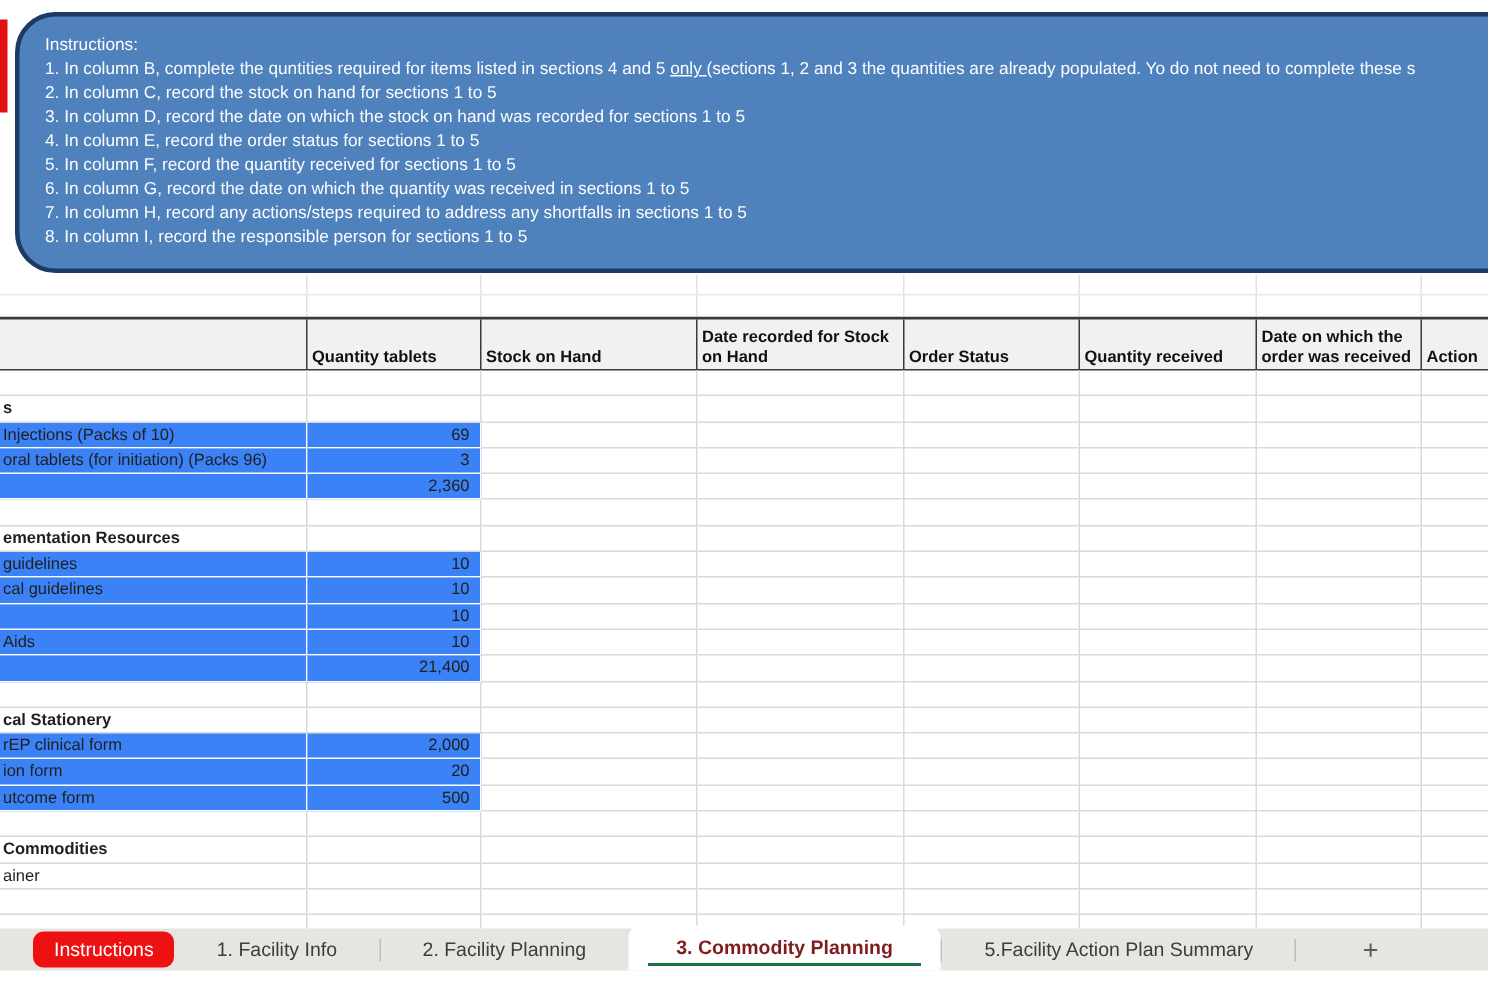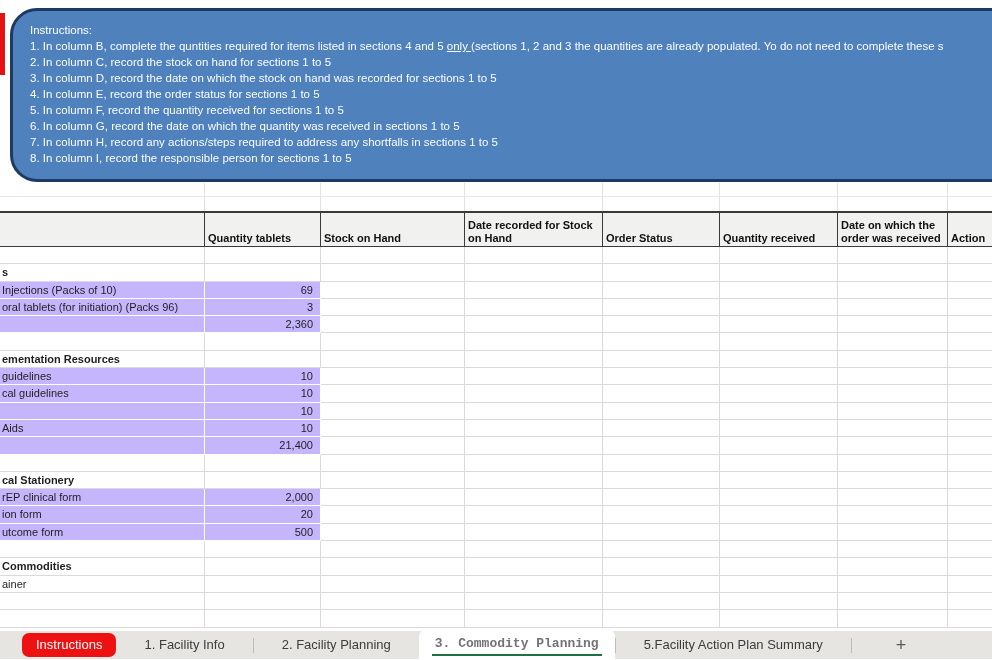--- a/index.html
+++ b/index.html
@@ -34,38 +34,38 @@
     border-right:1px solid #3a3a3a;display:flex;align-items:flex-end;
     padding:1px 3px 2px 3px;font-size:11px;font-weight:bold;color:#111;
     line-height:12.5px;box-sizing:border-box;overflow:hidden;
   }
   .srow{display:grid;grid-template-columns:205px 116px 144px 138px 117px 118px 110px 60px;height:17.3px;}
   .cell{
     border-right:1px solid #dadada;border-bottom:1px solid #dadada;
     font-size:11px;color:#1f1f1f;line-height:16.5px;box-sizing:border-box;
     overflow:hidden;white-space:nowrap;
   }
-  .cell.hl{background:#c4b5fd;border-right-color:#ffffff;border-bottom-color:#ffffff;}
+  .cell.hl{background:#3b82f6;border-right-color:#ffffff;border-bottom-color:#ffffff;}
   .cell.lab{padding-left:2px;}
   .cell.b{font-weight:bold;}
   .cell.num{text-align:right;padding-right:7px;}
   
   .tabbar{
-    position:absolute;left:0;bottom:1px;width:992px;height:28px;background:#e7e5e2;
+    position:absolute;left:0;bottom:13px;width:992px;height:28px;background:#e7e5e2;
     display:flex;align-items:center;font-size:13px;color:#3d3d3d;
   }
   .tab-red{
     margin-left:22px;background:#ee1111;color:#ffffff;border-radius:7px;
     padding:4px 14px;line-height:16px;cursor:default;
   }
   .tab{padding:0 28px;line-height:28px;cursor:default;}
   .tab-active{
     position:relative;background:#ffffff;border-radius:8px 8px 0 0;
-    font-weight:bold;color:#737373;padding:0 16px;line-height:30px;height:30px;
-    margin-top:-2px;cursor:default;font-family:Liberation Mono, monospace;
+    font-weight:bold;color:#7f1d1d;padding:0 32px;line-height:30px;height:30px;
+    margin-top:-2px;cursor:default;
   }
   .tab-underline{position:absolute;left:13px;right:13px;bottom:3px;height:2px;background:#1e7145;}
   .tabsep{width:1px;height:15px;background:#bcbcbc;}
   .tab-add{margin-left:34px;color:#5a5a5a;font-size:18px;line-height:28px;padding:0 10px;cursor:default;}
 </style>
 </head>
 <body>
 
 <div class="red-stripe"></div>
 

